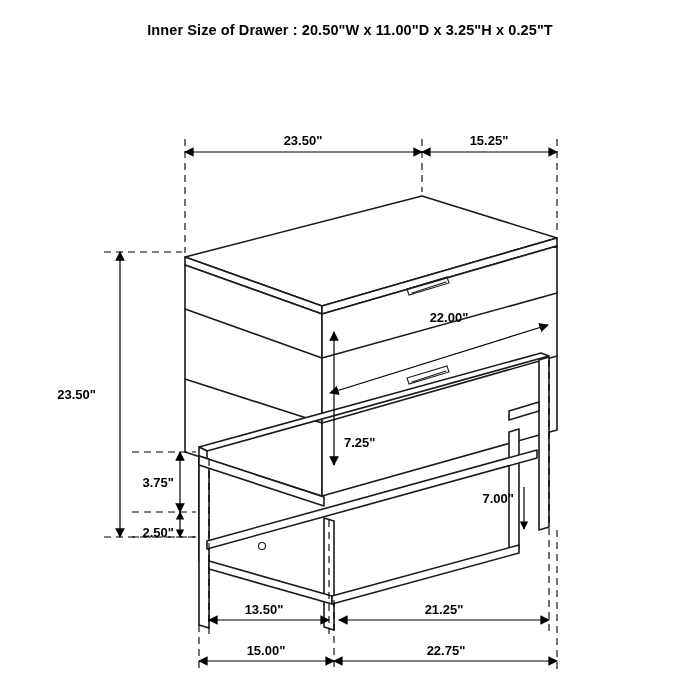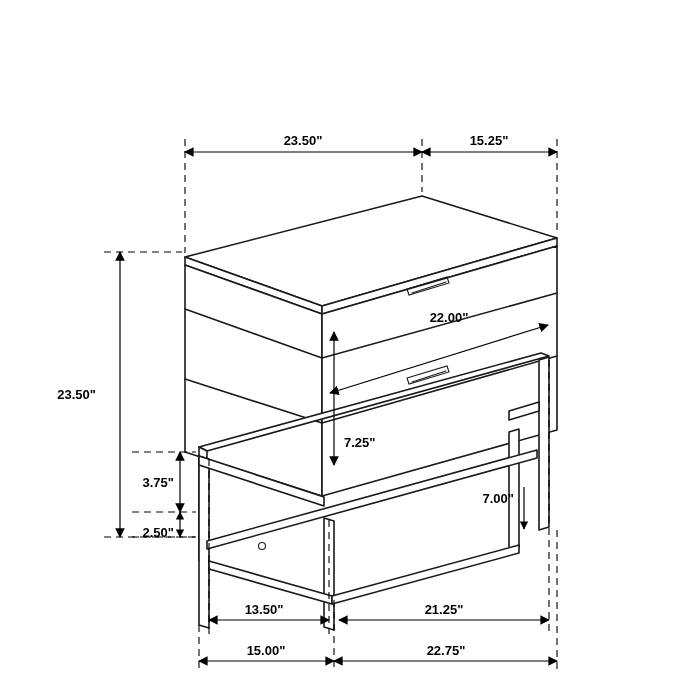--- a/index.html
+++ b/index.html
@@ -75,20 +75,21 @@
     stroke: #000000;
     stroke-width: 1.1;
     stroke-dasharray: 7 5;
   }
 </style>
 </head>
 <body>
 
 <div id="stage">
 
+  <div id="title">Inner Size of Drawer : 20.50"W x 11.00"D x 3.25"H x 0.25"T</div>
 
   <svg id="drawing" viewBox="0 0 700 700">
 
     <defs>
       <marker id="ar" viewBox="0 0 10 10" refX="9" refY="5" markerWidth="8" markerHeight="8" orient="auto-start-reverse">
         <path d="M 0 0 L 10 5 L 0 10 z" fill="#000000"></path>
       </marker>
       <marker id="arS" viewBox="0 0 10 10" refX="9" refY="5" markerWidth="7" markerHeight="7" orient="auto-start-reverse">
         <path d="M 0 0 L 10 5 L 0 10 z" fill="#000000"></path>
       </marker>

